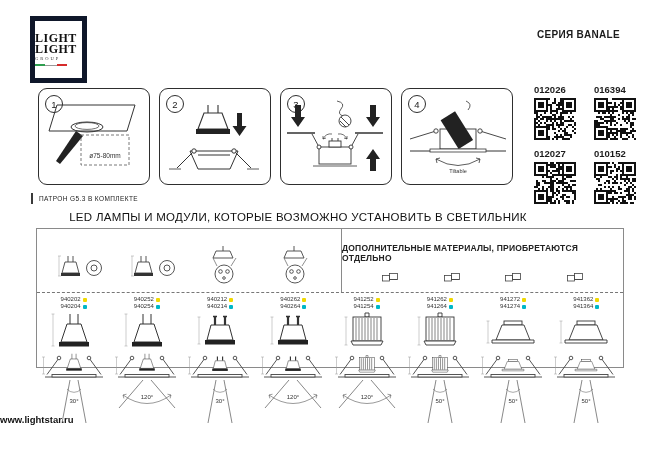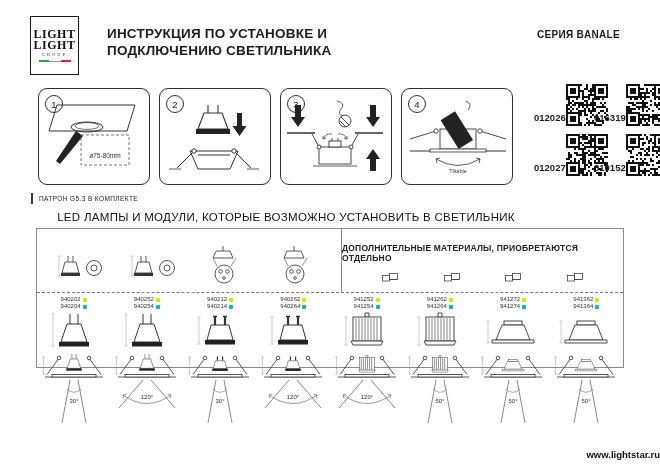--- a/index.html
+++ b/index.html
@@ -1,21 +1,21 @@
 <!DOCTYPE html>
 <html style="--dot-warm: #f0d800; --dot-cool: #00b7c8; --flag-green: #2e9e4f; --flag-red: #d62b2b;"><head>
 <meta charset="utf-8">
 <style>
   html,body{margin:0;padding:0;background:#fff;}
   .page{position:relative;width:660px;height:467px;background:#fff;overflow:hidden;
         font-family:"Liberation Sans",sans-serif;color:#1c1c1c;}
 
   
-  .logo{position:absolute;left:30px;top:16px;width:47px;height:57px;border:1px solid #0f172a;
-        display:flex;flex-direction:column;align-items:center;justify-content:center;
+  .logo{position:absolute;left:30px;top:16px;width:47px;height:57px;border:5px solid #0f172a;
+        display:flex;flex-direction:column;justify-content:center;
         font-family:"Liberation Serif",serif;}
   .logo .l1,.logo .l2{font-size:12px;font-weight:700;line-height:11px;letter-spacing:.5px;color:#111;}
   .logo .l3{font-size:4.5px;letter-spacing:2px;margin-top:1px;color:#333;}
   .logo .flag{display:flex;align-items:center;margin-top:3px;}
   .logo .flag .g{width:10px;height:2px;background:var(--flag-green);}
   .logo .flag .ln{width:12px;height:1px;background:#999;}
   .logo .flag .r{width:10px;height:2px;background:var(--flag-red);}
 
   .title{position:absolute;left:107px;top:25px;font-size:13.5px;font-weight:700;line-height:17px;
          letter-spacing:.2px;white-space:pre;}
@@ -28,28 +28,28 @@
   .step-box{position:relative;width:112px;height:97px;border:1.5px solid #2e2e2e;border-radius:9px;
             box-sizing:border-box;background:#fff;}
   .step-num{position:absolute;left:6px;top:6px;width:16px;height:16px;border:1.1px solid #2e2e2e;
             border-radius:50%;font-size:9.5px;display:flex;align-items:center;justify-content:center;}
   .step-box svg{position:absolute;left:4px;top:10px;}
   .step-box svg text{font-family:"Liberation Sans",sans-serif;}
 
   
   .qr-grid{position:absolute;left:534px;top:84px;display:grid;grid-template-columns:48px 48px;
            column-gap:12px;row-gap:8px;}
-  .qr-cell{display:flex;flex-direction:row;align-items:flex-end;}
+  .qr-cell{display:flex;flex-direction:column;align-items:flex-start;}
   .qr-label{font-size:9.5px;font-weight:700;margin-bottom:3px;}
   .qr{width:42px;height:42px;}
 
   
   .note{position:absolute;left:31px;top:193px;border-left:2px solid #3a3a3a;padding-left:6px;
         font-size:6.5px;letter-spacing:.4px;line-height:11px;color:#222;}
-  .section-title{position:absolute;left:0;top:211px;width:572px;text-align:center;
+  .section-title{position:absolute;left:12px;top:211px;width:572px;text-align:center;
                  font-size:11.5px;letter-spacing:.3px;color:#111;}
 
   
   .table{position:absolute;left:36px;top:228px;width:588px;height:140px;border:1px solid #8a8a8a;
          box-sizing:border-box;background:#fff;}
   .table-top{display:flex;height:64px;border-bottom:1px dashed #777;box-sizing:border-box;}
   .cell-lamps{width:305px;border-right:1px solid #8a8a8a;box-sizing:border-box;display:flex;
               align-items:flex-end;justify-content:space-around;padding:4px 8px 2px;}
   .cell-extra{flex:1;display:flex;flex-direction:column;align-items:center;padding-top:14px;}
   .extra-title{font-size:8.5px;font-weight:600;letter-spacing:.2px;color:#222;}
@@ -68,40 +68,39 @@
   
   .col .v{display:none;}
   .col[data-type="mr16"] .v-mr16{display:inline;}
   .col[data-type="gu10"] .v-gu10{display:inline;}
   .col[data-type="module-fin"] .v-modfin{display:inline;}
   .col[data-type="module-smooth"] .v-modsmooth{display:inline;}
   .col[data-beam="narrow"] .b-narrow{display:inline;}
   .col[data-beam="wide"] .b-wide{display:inline;}
 
   
-  .footer{position:absolute;left:0;top:449px;width:660px;text-align:right;
+  .footer{position:absolute;left:0;top:414px;width:660px;text-align:left;
           font-size:9.5px;font-weight:700;color:#111;}
 </style>
 </head>
 <body>
 
 <div class="page">
 
   <div class="logo">
     <div class="l1">LIGHT</div>
     <div class="l2">LIGHT</div>
     <div class="l3">GROUP</div>
     <div class="flag">
       <span class="g"></span>
         <span class="ln"></span>
         <span class="r"></span>
     </div>
   </div>
 
-  <div class="title"><span>ИНСТРУКЦИЯ ПО УСТАНОВКЕ И</span><br><span>ПОДКЛЮЧЕНИЮ СВЕТИЛЬНИКА</span></div>
 
   <div class="head-right">
     <div class="series">СЕРИЯ BANALE</div>
   </div>
 
   <div class="steps">
 
     <div class="step-box">
       <div class="step-num">1</div>
       <svg width="104" height="80" viewBox="0 0 104 80">
@@ -432,21 +431,21 @@
             <rect x="18" y="40" width="2" height="2"></rect>
             <rect x="22" y="40" width="2" height="2"></rect>
             <rect x="28" y="40" width="2" height="2"></rect>
             <rect x="30" y="40" width="2" height="2"></rect>
             <rect x="32" y="40" width="2" height="2"></rect>
             <rect x="34" y="40" width="2" height="2"></rect>
           </svg></div>
       </div>
 
       <div class="qr-cell">
-        <div class="qr-label">016319</div>
+        <div class="qr-label">016394</div>
         <div class="qr"><svg width="42" height="42" viewBox="0 0 42 42" fill="#111">
             <rect x="0" y="0" width="2" height="2"></rect>
             <rect x="2" y="0" width="2" height="2"></rect>
             <rect x="4" y="0" width="2" height="2"></rect>
             <rect x="6" y="0" width="2" height="2"></rect>
             <rect x="8" y="0" width="2" height="2"></rect>
             <rect x="10" y="0" width="2" height="2"></rect>
             <rect x="12" y="0" width="2" height="2"></rect>
             <rect x="18" y="0" width="2" height="2"></rect>
             <rect x="20" y="0" width="2" height="2"></rect>

